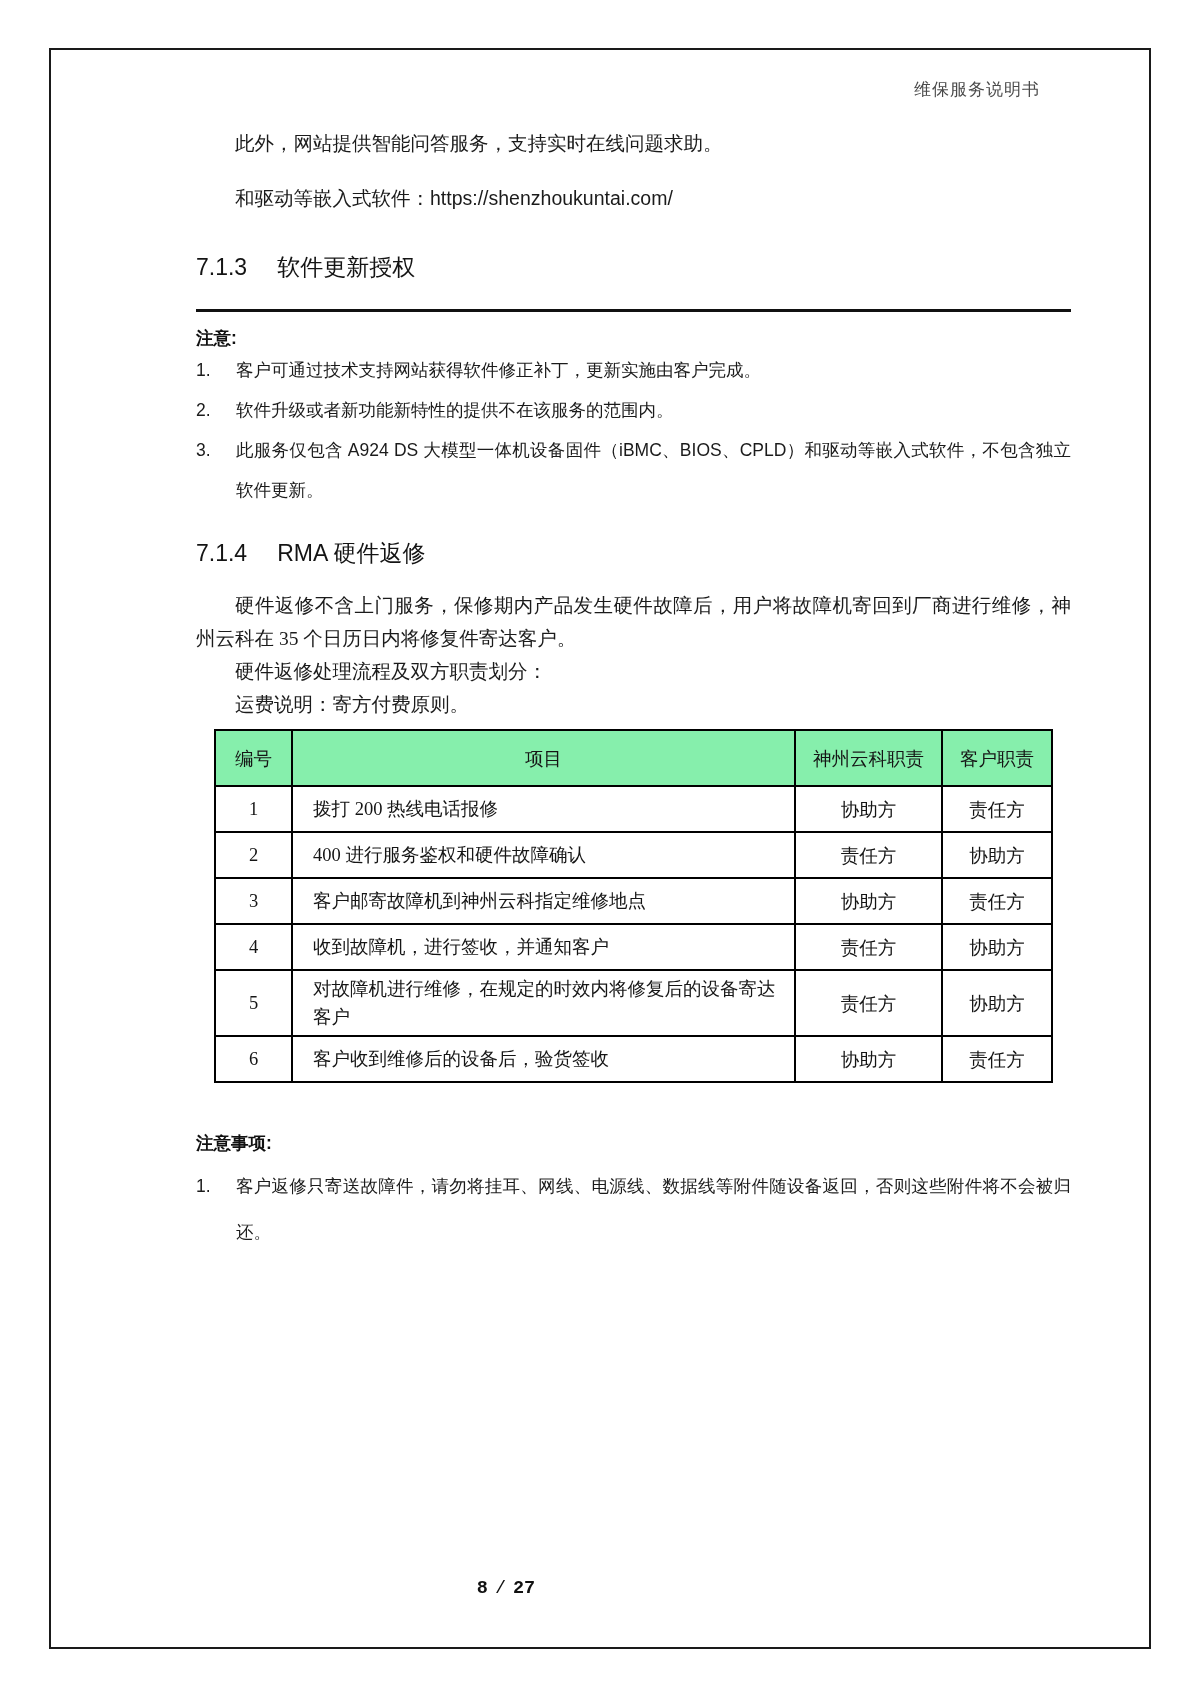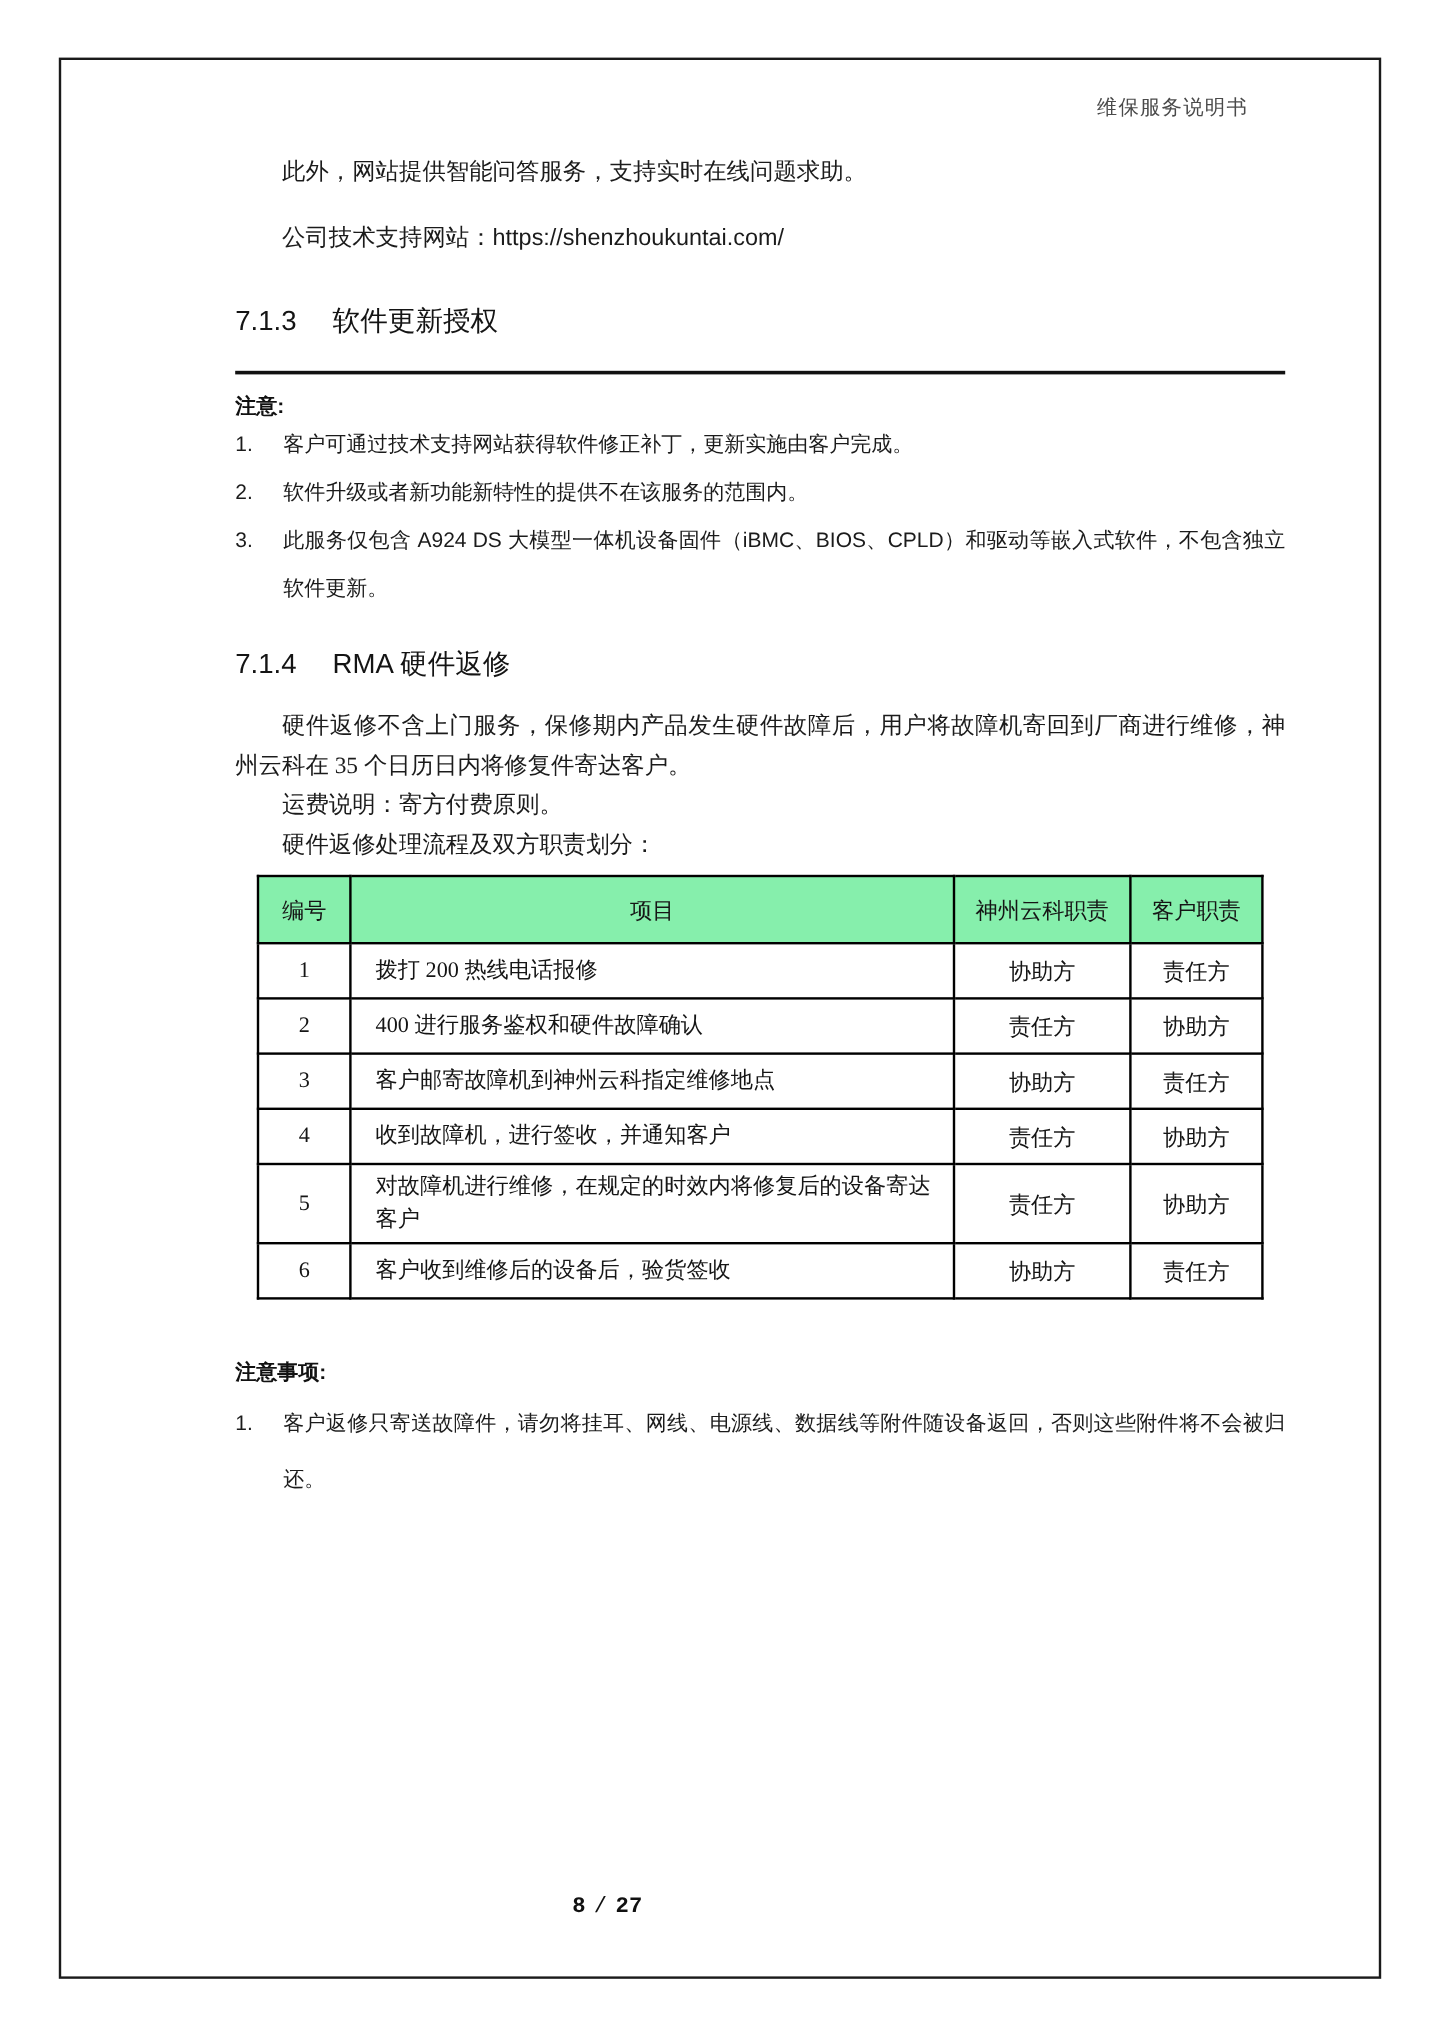--- a/index.html
+++ b/index.html
@@ -91,21 +91,21 @@
 </head>
 <body>
 
 <div class="page-border"></div>
 
 <div class="doc-header">维保服务说明书</div>
 
 <div class="content">
 
   <p class="intro-p p1">此外，网站提供智能问答服务，支持实时在线问题求助。</p>
-  <p class="intro-p p2">公司技术支持网站：https://shenzhoukuntai.com/</p>
+  <p class="intro-p p2">和驱动等嵌入式软件：https://shenzhoukuntai.com/</p>
 
   <h2 class="section-heading"><span class="sec-num">7.1.3</span><span>软件更新授权</span></h2>
 
 
   <hr class="notice-rule">
 
   <div class="note-label">注意:</div>
 
   <div class="note-list">
 
@@ -121,22 +121,22 @@
 
       <div class="note-item">
         <span class="num">3.</span>
         <span class="txt">此服务仅包含 A924 DS 大模型一体机设备固件（iBMC、BIOS、CPLD）和驱动等嵌入式软件，不包含独立软件更新。</span>
       </div>
     </div>
 
   <h2 class="section-heading heading-714"><span class="sec-num">7.1.4</span><span>RMA 硬件返修</span></h2>
 
   <p class="serif-block p-714-1">硬件返修不含上门服务，保修期内产品发生硬件故障后，用户将故障机寄回到厂商进行维修，神州云科在 35 个日历日内将修复件寄达客户。</p>
+  <p class="serif-block p-714-3">硬件返修处理流程及双方职责划分：</p>
   <p class="serif-block p-714-2">运费说明：寄方付费原则。</p>
-  <p class="serif-block p-714-3">硬件返修处理流程及双方职责划分：</p>
 
   <table class="rma">
     <colgroup>
       <col class="col-id">
         <col class="col-item">
         <col class="col-vendor">
         <col class="col-cust">
     </colgroup>
     <thead>
       <tr>

